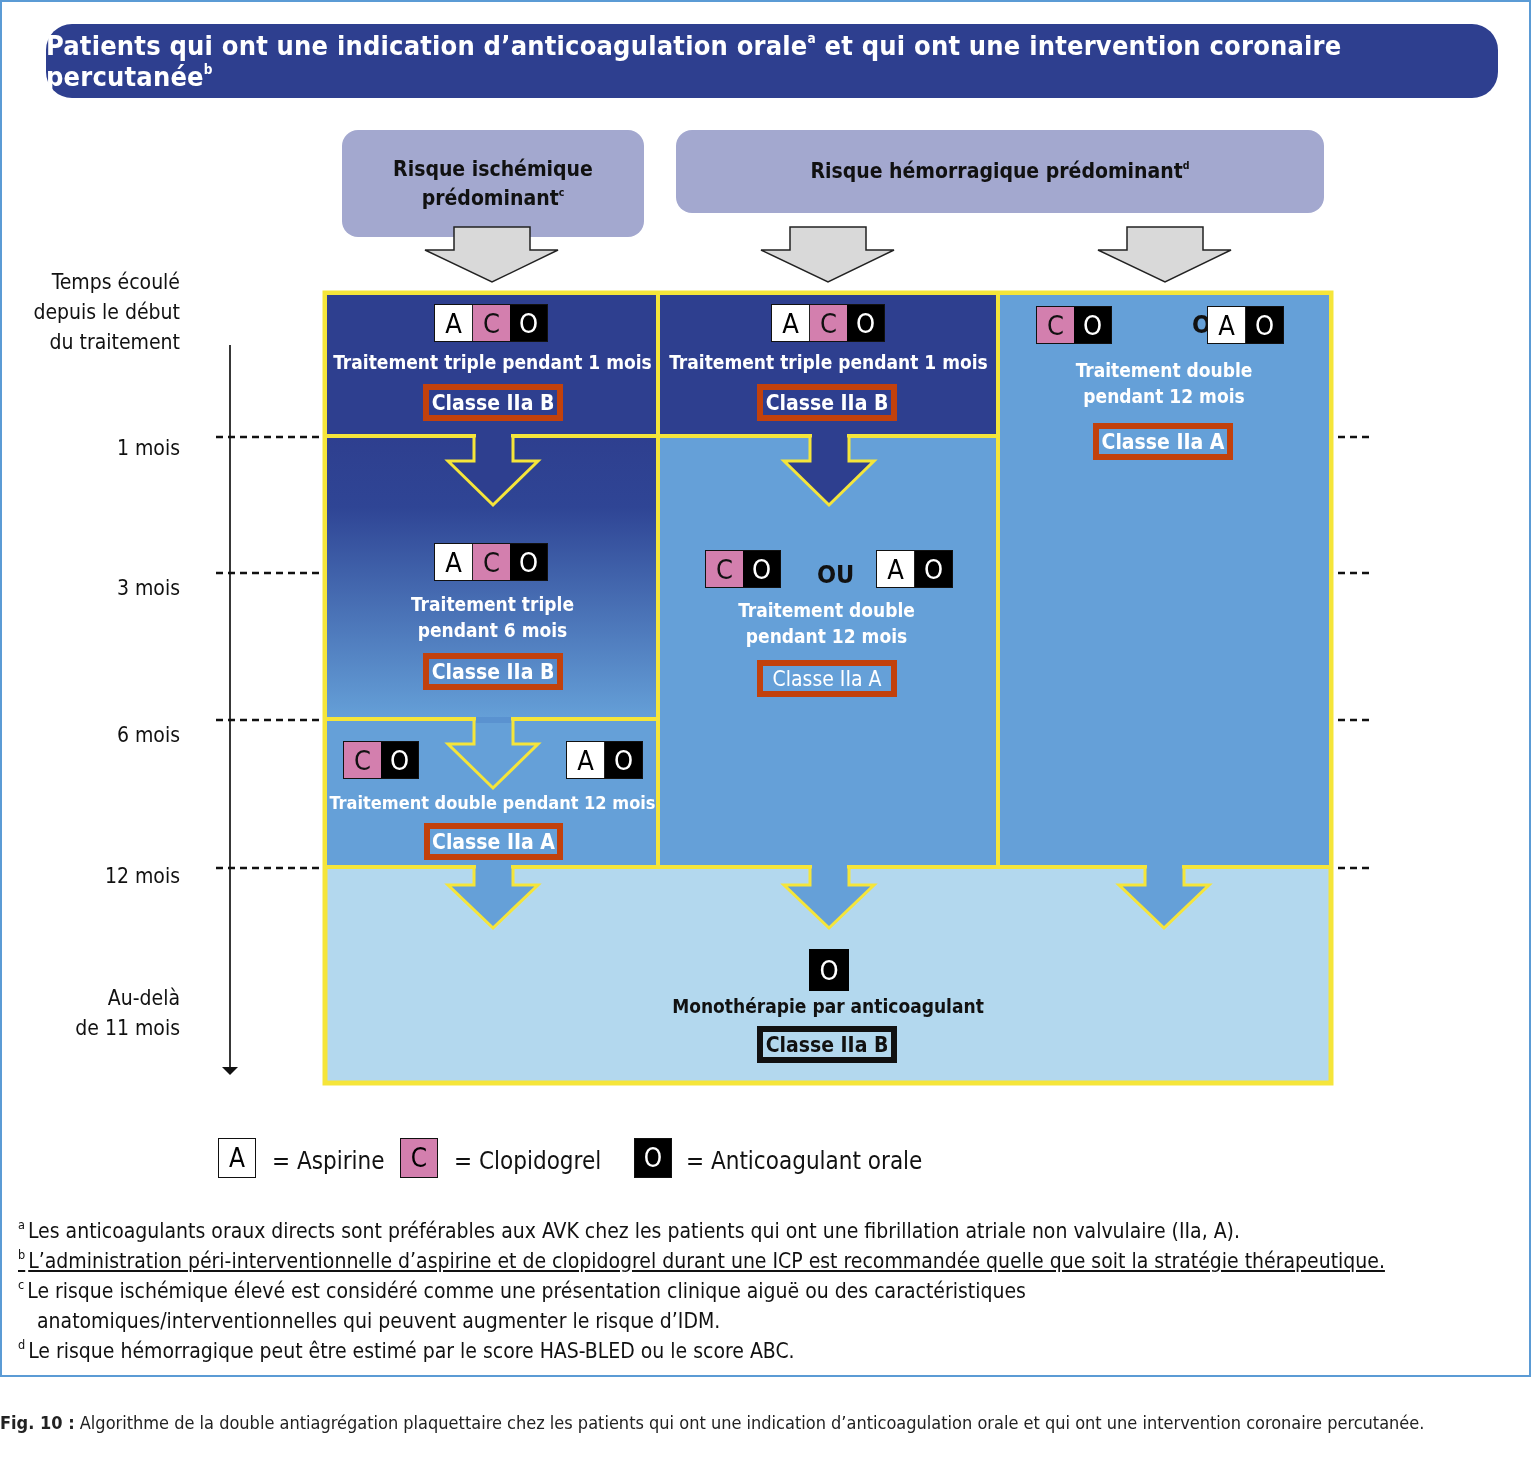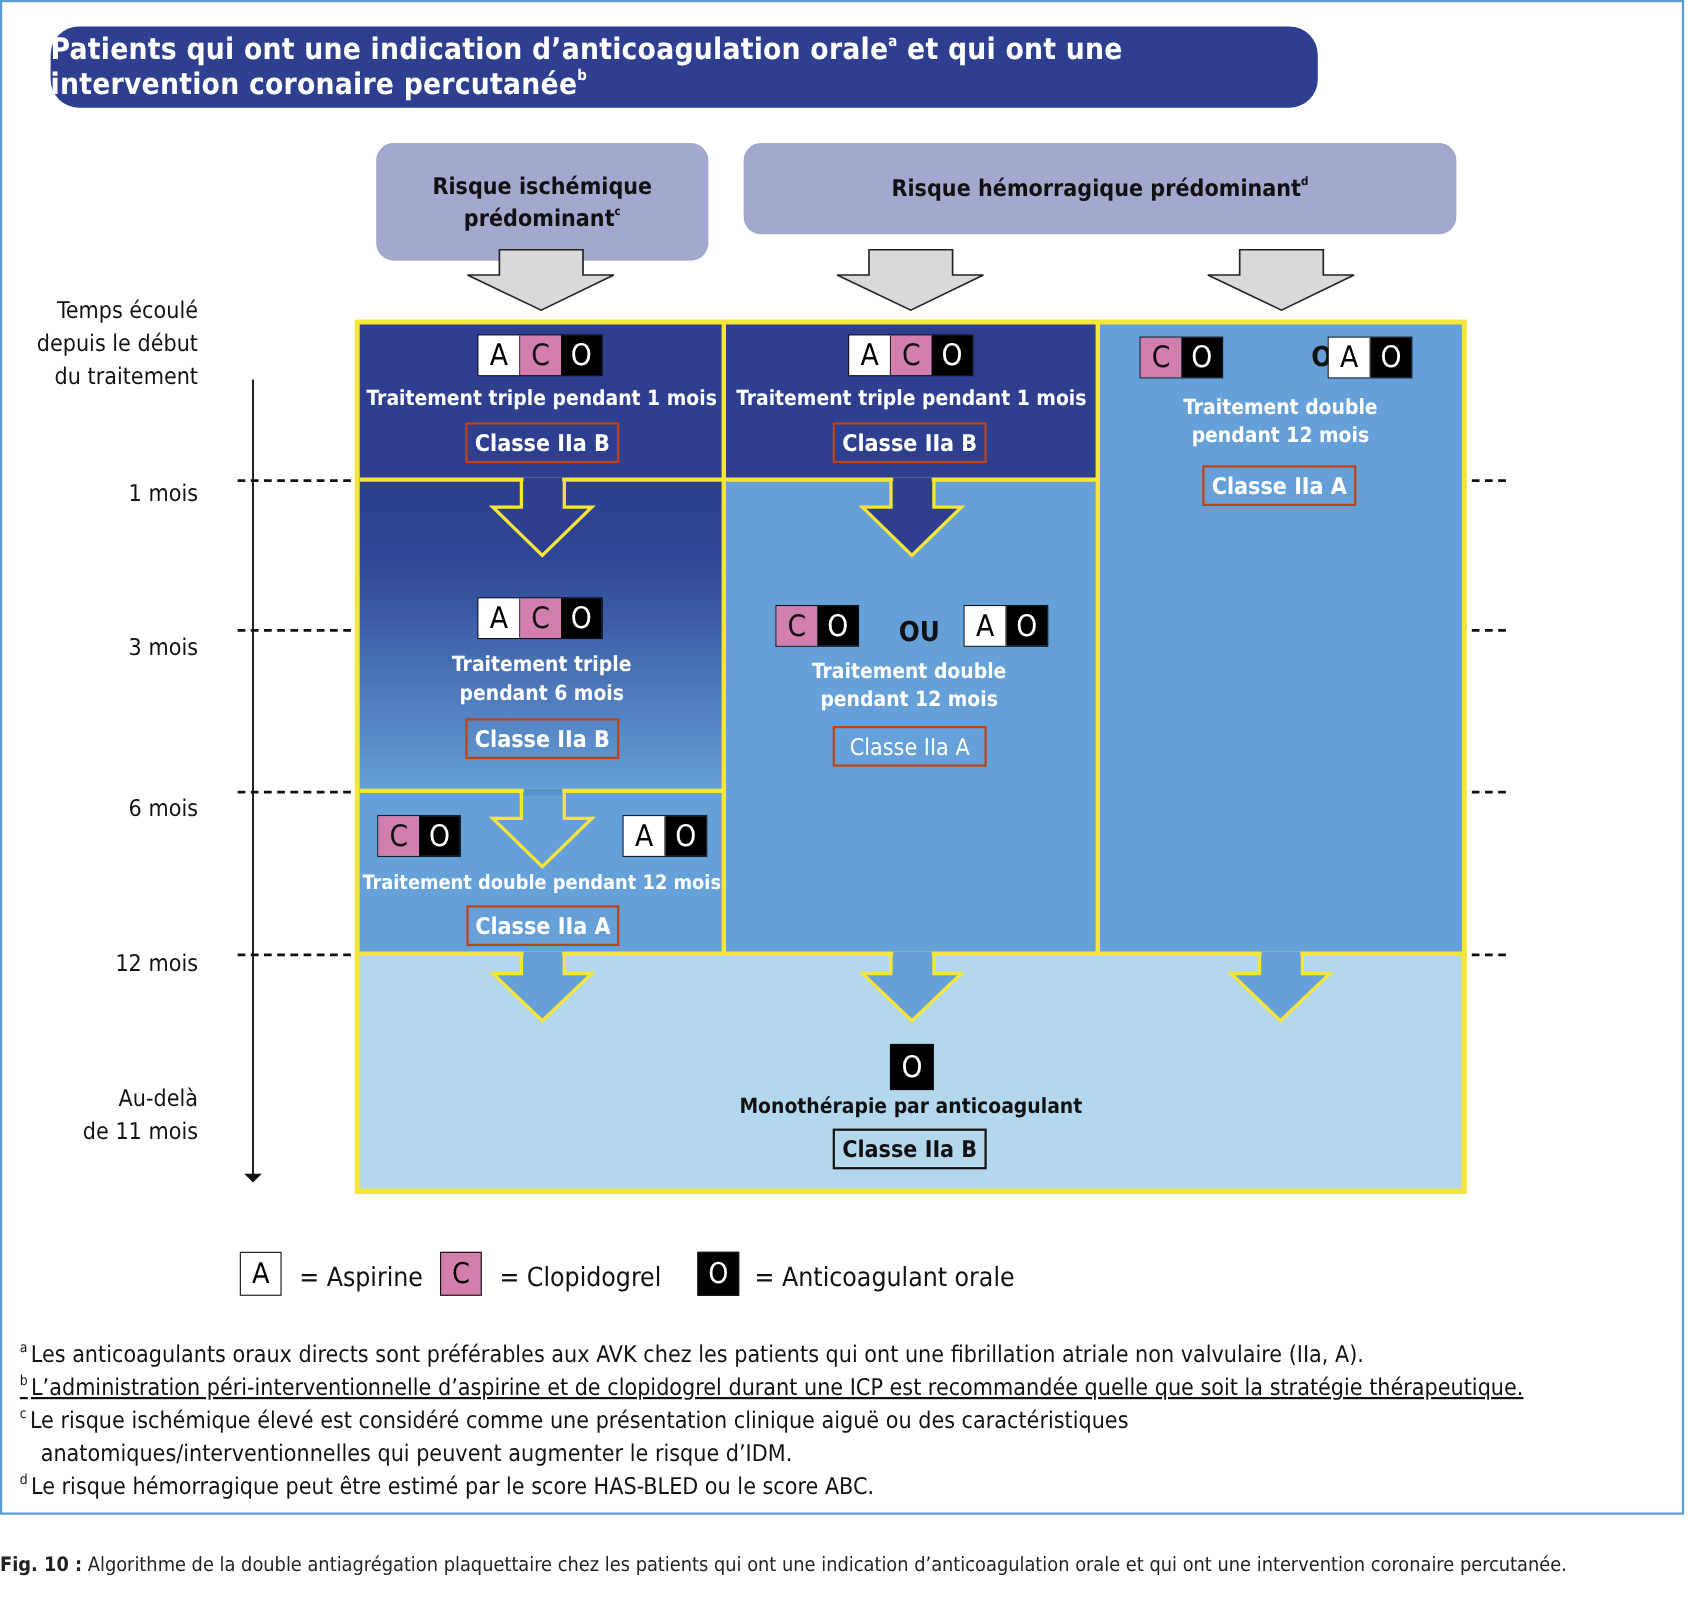--- a/index.html
+++ b/index.html
@@ -1,37 +1,37 @@
 <!DOCTYPE html>
 <html><head>
 <meta charset="utf-8">
 <style>
   html, body { margin:0; padding:0; background:#fff; }
   body { width:1536px; height:1460px; position:relative; overflow:hidden;
          font-family:"DejaVu Sans Condensed","DejaVu Sans", sans-serif; }
   .frame { position:absolute; left:0; top:0; width:1531px; height:1377px;
            border:2px solid #5b9bd5; box-sizing:border-box; }
-  .title-banner { position:absolute; left:46px; top:24px; width:1152px; height:74px;
+  .title-banner { position:absolute; left:46px; top:24px; width:1452px; height:74px;
            background:#2e3f8f; border-radius:26px; color:#fff; font-weight:bold;
            font-size:27px; display:flex; align-items:center; justify-content:center;
            letter-spacing:0.2px; }
   sup { font-size:0.5em; vertical-align:0.9em; line-height:0; }
   .risk { position:absolute; background:#a3a8cf; border-radius:16px; color:#111;
           font-weight:bold; font-size:21px; display:flex; align-items:center;
           justify-content:center; text-align:center; line-height:1.35; }
   svg.full { position:absolute; left:0; top:0; }
   .axis-label { position:absolute; font-size:21px; color:#111; text-align:right; line-height:1.43;margin-top:16px; }
   .drug { position:absolute; display:flex; height:38px; border:1.5px solid #111; box-sizing:border-box; }
   .drug span { width:37px; display:flex; align-items:center; justify-content:center;
                font-size:27px; font-family:"DejaVu Sans Condensed","DejaVu Sans", sans-serif; }
   .dA { background:#fff; color:#000; border-right:1px solid #222; }
   .dC { background:#d37fae; color:#111; }
   .dO { background:#000; color:#fff; }
   .txt { position:absolute; color:#fff; font-weight:bold; font-size:19px; text-align:center; line-height:1.38; }
-  .cls { position:absolute; border:2px solid #c2410c; color:#fff; font-weight:bold; font-size:21px;
+  .cls { position:absolute; border:6px solid #c2410c; color:#fff; font-weight:bold; font-size:21px;
          display:flex; align-items:center; justify-content:center; box-sizing:border-box; height:37px; }
   .cls.thin { font-weight:normal; }
   .cls.dark { border-color:#111; color:#111; }
   .ortxt { position:absolute; font-size:25px; color:#111; }
   .legend-box { position:absolute; width:38px; height:40px; border:1.5px solid #111; box-sizing:border-box;
                display:flex; align-items:center; justify-content:center; font-size:26px; }
   .legend-txt { position:absolute; font-size:24px; color:#111; }
   .foot { position:absolute; left:18px; font-size:21px; color:#111; line-height:30px; }
   .foot sup { font-size:0.6em; vertical-align:0.7em; margin-right:3px; }
   .caption { position:absolute; left:0; top:1410px; width:1536px; font-size:18px; color:#222;

